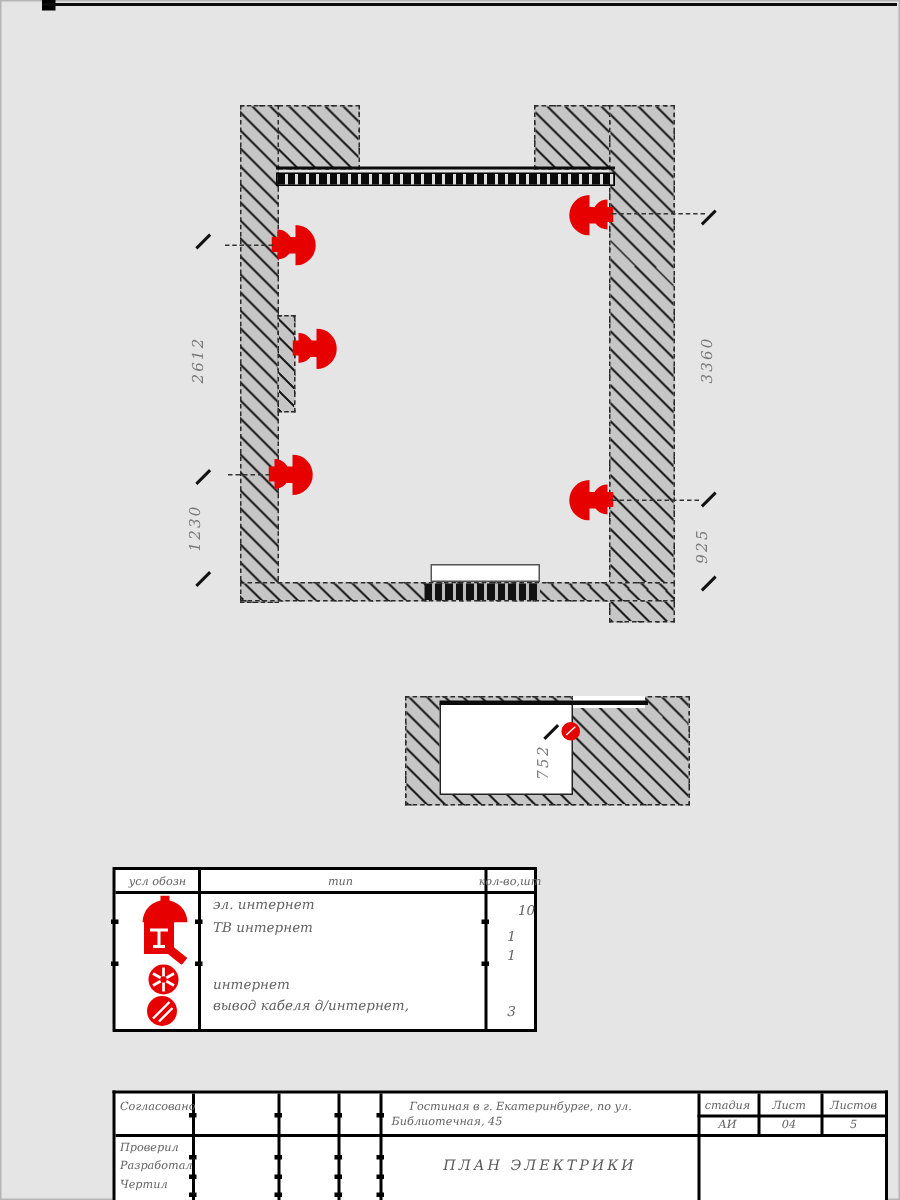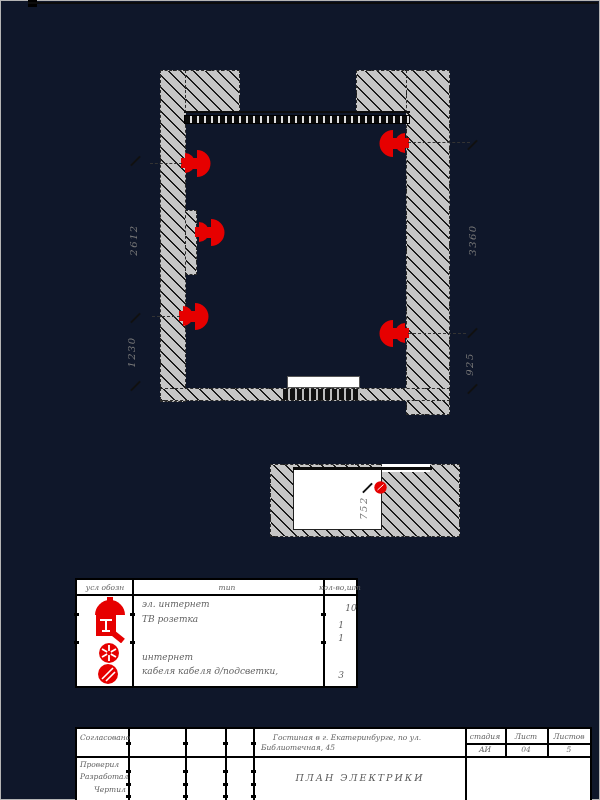--- a/index.html
+++ b/index.html
@@ -1,17 +1,17 @@
 <!DOCTYPE html>
 <html><head>
 <meta charset="utf-8">
 <style>
   html,body { margin:0; padding:0; background:#fff; }
   #page {
-    position:relative; width:600px; height:800px; background:#0f172a;
+    position:relative; width:600px; height:800px; background:#e5e5e5;
     overflow:hidden; box-shadow:0 0 0 1px #b5b5b5 inset;
     font-family:"DejaVu Serif", serif;
   }
   .abs { position:absolute; }
   
   .hatch {
     position:absolute; box-sizing:border-box;
     background-color:#c6c6c6;
     background-image:repeating-linear-gradient(45deg, #1c1c1c 0, #1c1c1c 1.4px, transparent 1.4px, transparent 8.5px);
     border:1px dashed #2a2a2a;
@@ -154,40 +154,40 @@
     <div class="cadtext" style="left:65px;top:19px;">эл. интернет</div>
     <div class="cadtext center" style="left:274px;top:23px;">10</div>
 
     <div class="abs" style="left:18px;top:33px;">
       <svg width="30" height="30" viewBox="0 0 30 30">
           <rect x="1" y="1" width="20" height="22" fill="#e60000"></rect>
           <path d="M5 7 H17 M11 7 V18 M7 18 H15" stroke="#fff" stroke-width="2" fill="none"></path>
           <path d="M18 20 L28 28" stroke="#e60000" stroke-width="6"></path>
         </svg>
     </div>
-    <div class="cadtext" style="left:65px;top:34px;">ТВ розетка</div>
+    <div class="cadtext" style="left:65px;top:34px;">ТВ интернет</div>
     <div class="cadtext center" style="left:264px;top:40px;">1</div>
 
     <div class="abs" style="left:21px;top:62px;">
       <svg width="22" height="22" viewBox="0 0 22 22">
           <circle cx="11" cy="11" r="10" fill="#e60000"></circle>
           <path d="M11 3 V19 M4 7 L18 15 M18 7 L4 15" stroke="#fff" stroke-width="1.8"></path>
           <circle cx="11" cy="11" r="2.2" fill="#e60000"></circle>
         </svg>
     </div>
     <div class="cadtext" style="left:65px;top:72px;">интернет</div>
     <div class="cadtext center" style="left:264px;top:53px;">1</div>
 
     <div class="abs" style="left:20px;top:83px;">
       <svg width="22" height="22" viewBox="0 0 22 22">
           <circle cx="11" cy="11" r="10" fill="#e60000"></circle>
           <path d="M5 16 L16 5 M9 18 L18 9" stroke="#fff" stroke-width="1.6"></path>
         </svg>
     </div>
-    <div class="cadtext" style="left:65px;top:86px;">кабеля кабеля д/подсветки,</div>
+    <div class="cadtext" style="left:65px;top:86px;">вывод кабеля д/интернет,</div>
     <div class="cadtext center" style="left:264px;top:90px;">3</div>
 
     <div class="nub" style="left:-3px;top:33px;"></div>
     <div class="nub" style="left:53px;top:33px;"></div>
     <div class="nub" style="left:244px;top:33px;"></div>
     <div class="nub" style="left:-3px;top:61px;"></div>
     <div class="nub" style="left:53px;top:61px;"></div>
     <div class="nub" style="left:244px;top:61px;"></div>
   </div>
 
@@ -218,21 +218,21 @@
     <div class="nub" style="left:146px;top:54px;"></div>
     <div class="nub" style="left:174px;top:54px;"></div>
     <div class="nub" style="left:49px;top:66px;"></div>
     <div class="nub" style="left:106px;top:66px;"></div>
     <div class="nub" style="left:146px;top:66px;"></div>
     <div class="nub" style="left:174px;top:66px;"></div>
 
     <div class="cadtext small" style="left:3px;top:4px;">Согласовано</div>
     <div class="cadtext small" style="left:3px;top:31px;font-style:italic;">Проверил</div>
     <div class="cadtext small" style="left:3px;top:43px;font-style:italic;">Разработал</div>
-    <div class="cadtext small" style="left:17px;top:56px;text-align:center;">Чертил</div>
+    <div class="cadtext small" style="left:3px;top:56px;text-align:center;">Чертил</div>
 
     <div class="cadtext small" style="left:196px;top:4px;font-style:italic;">Гостиная в г. Екатеринбурге, по ул.</div>
     <div class="cadtext small" style="left:184px;top:14px;">Библиотечная, 45</div>
 
     <div class="cadtext small center" style="left:408px;top:3px;">стадия</div>
     <div class="cadtext small center" style="left:408px;top:16px;">АИ</div>
     <div class="cadtext small center" style="left:449px;top:3px;">Лист</div>
     <div class="cadtext small center" style="left:449px;top:16px;">04</div>
     <div class="cadtext small center" style="left:492px;top:3px;">Листов</div>
     <div class="cadtext small center" style="left:492px;top:16px;">5</div>

